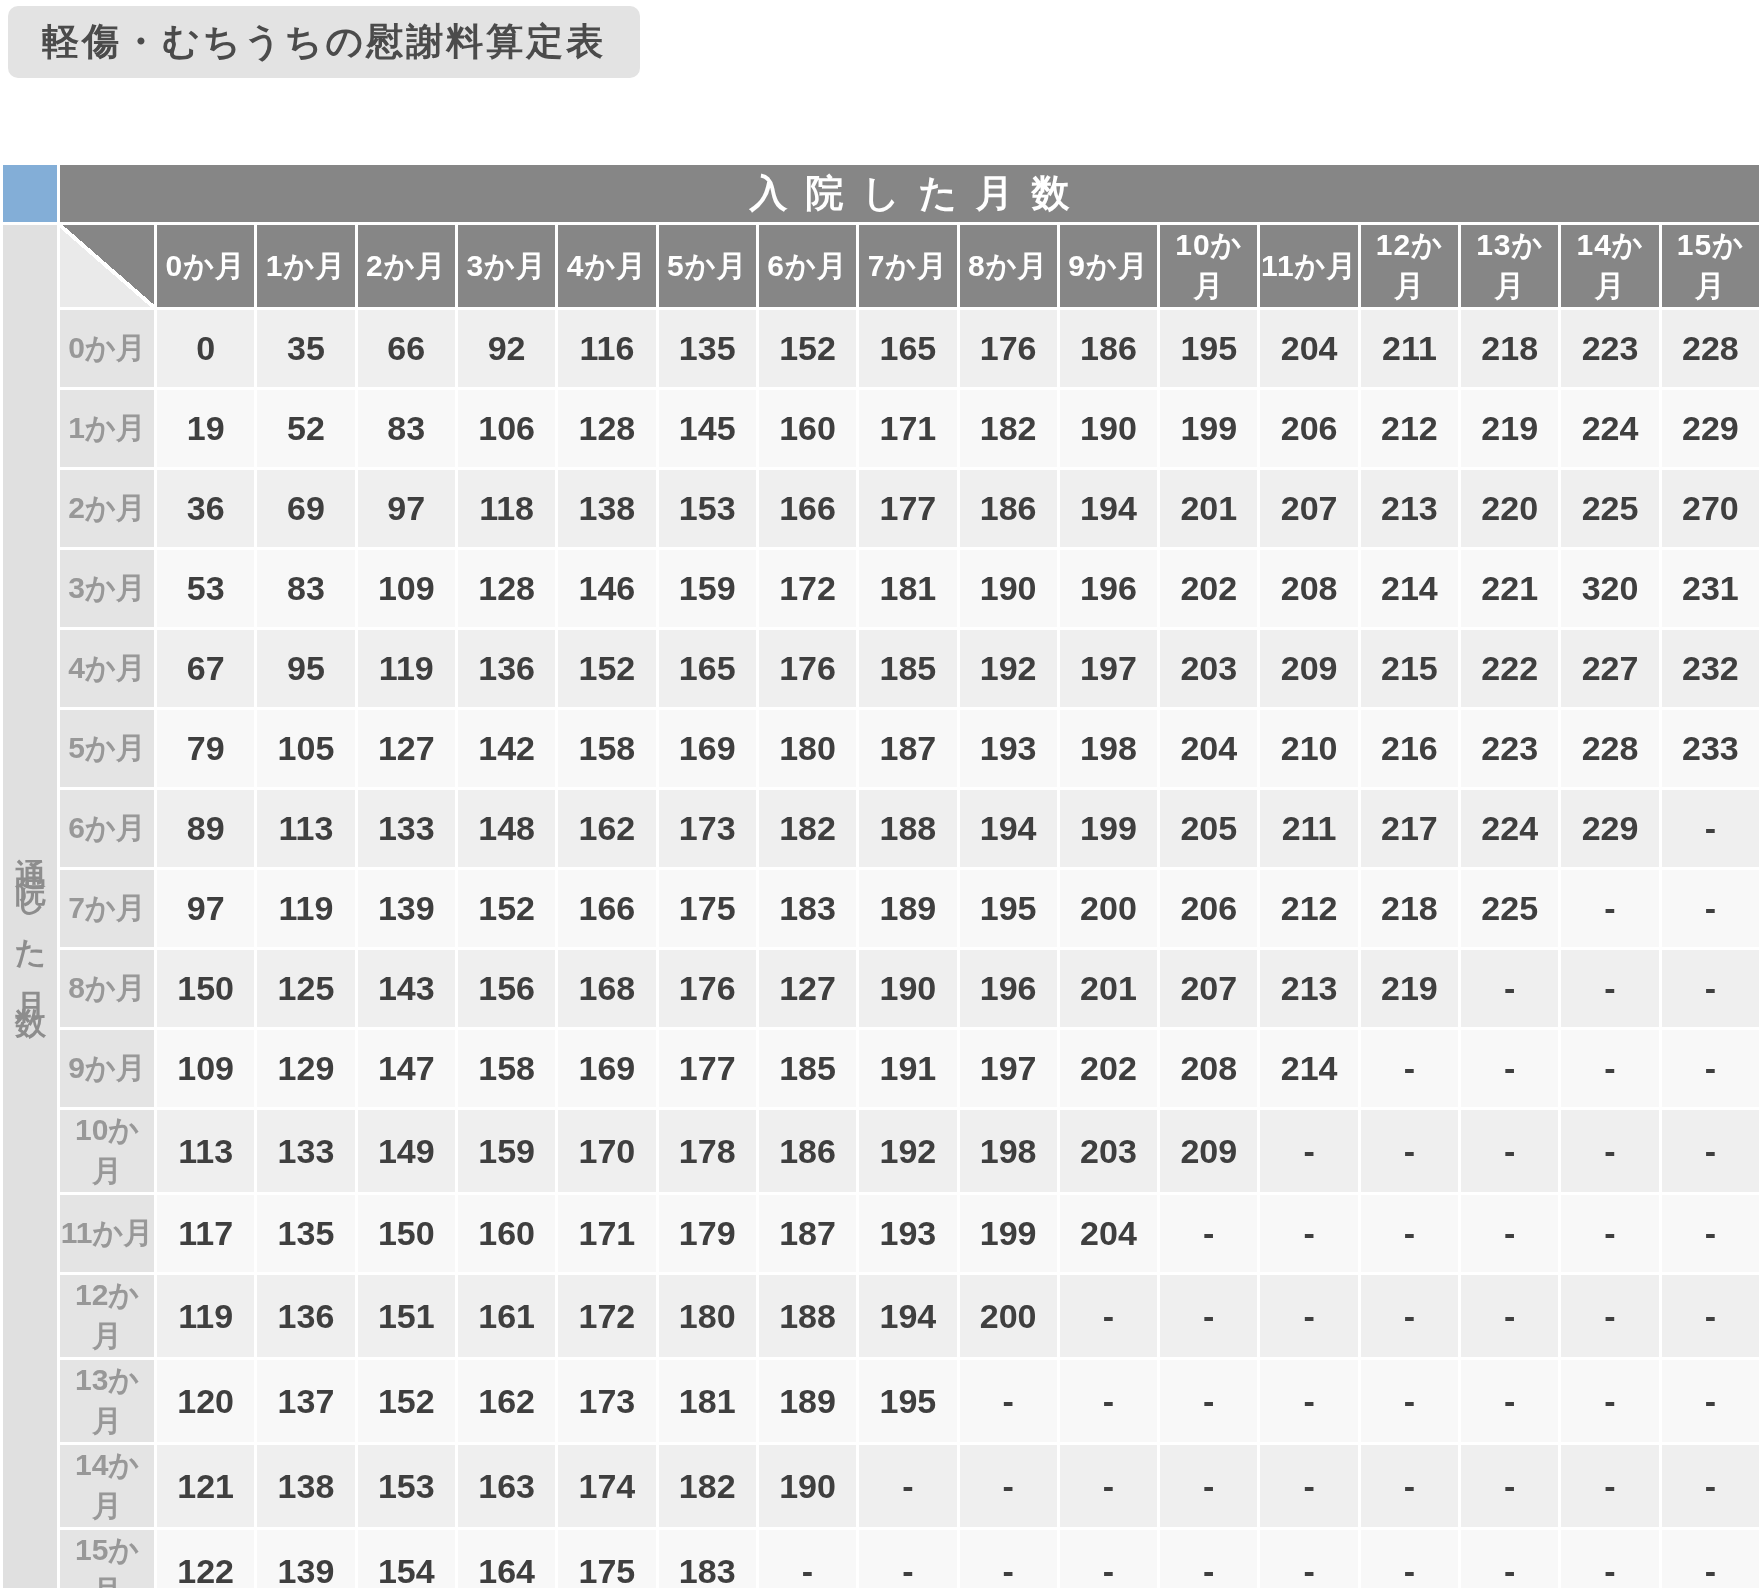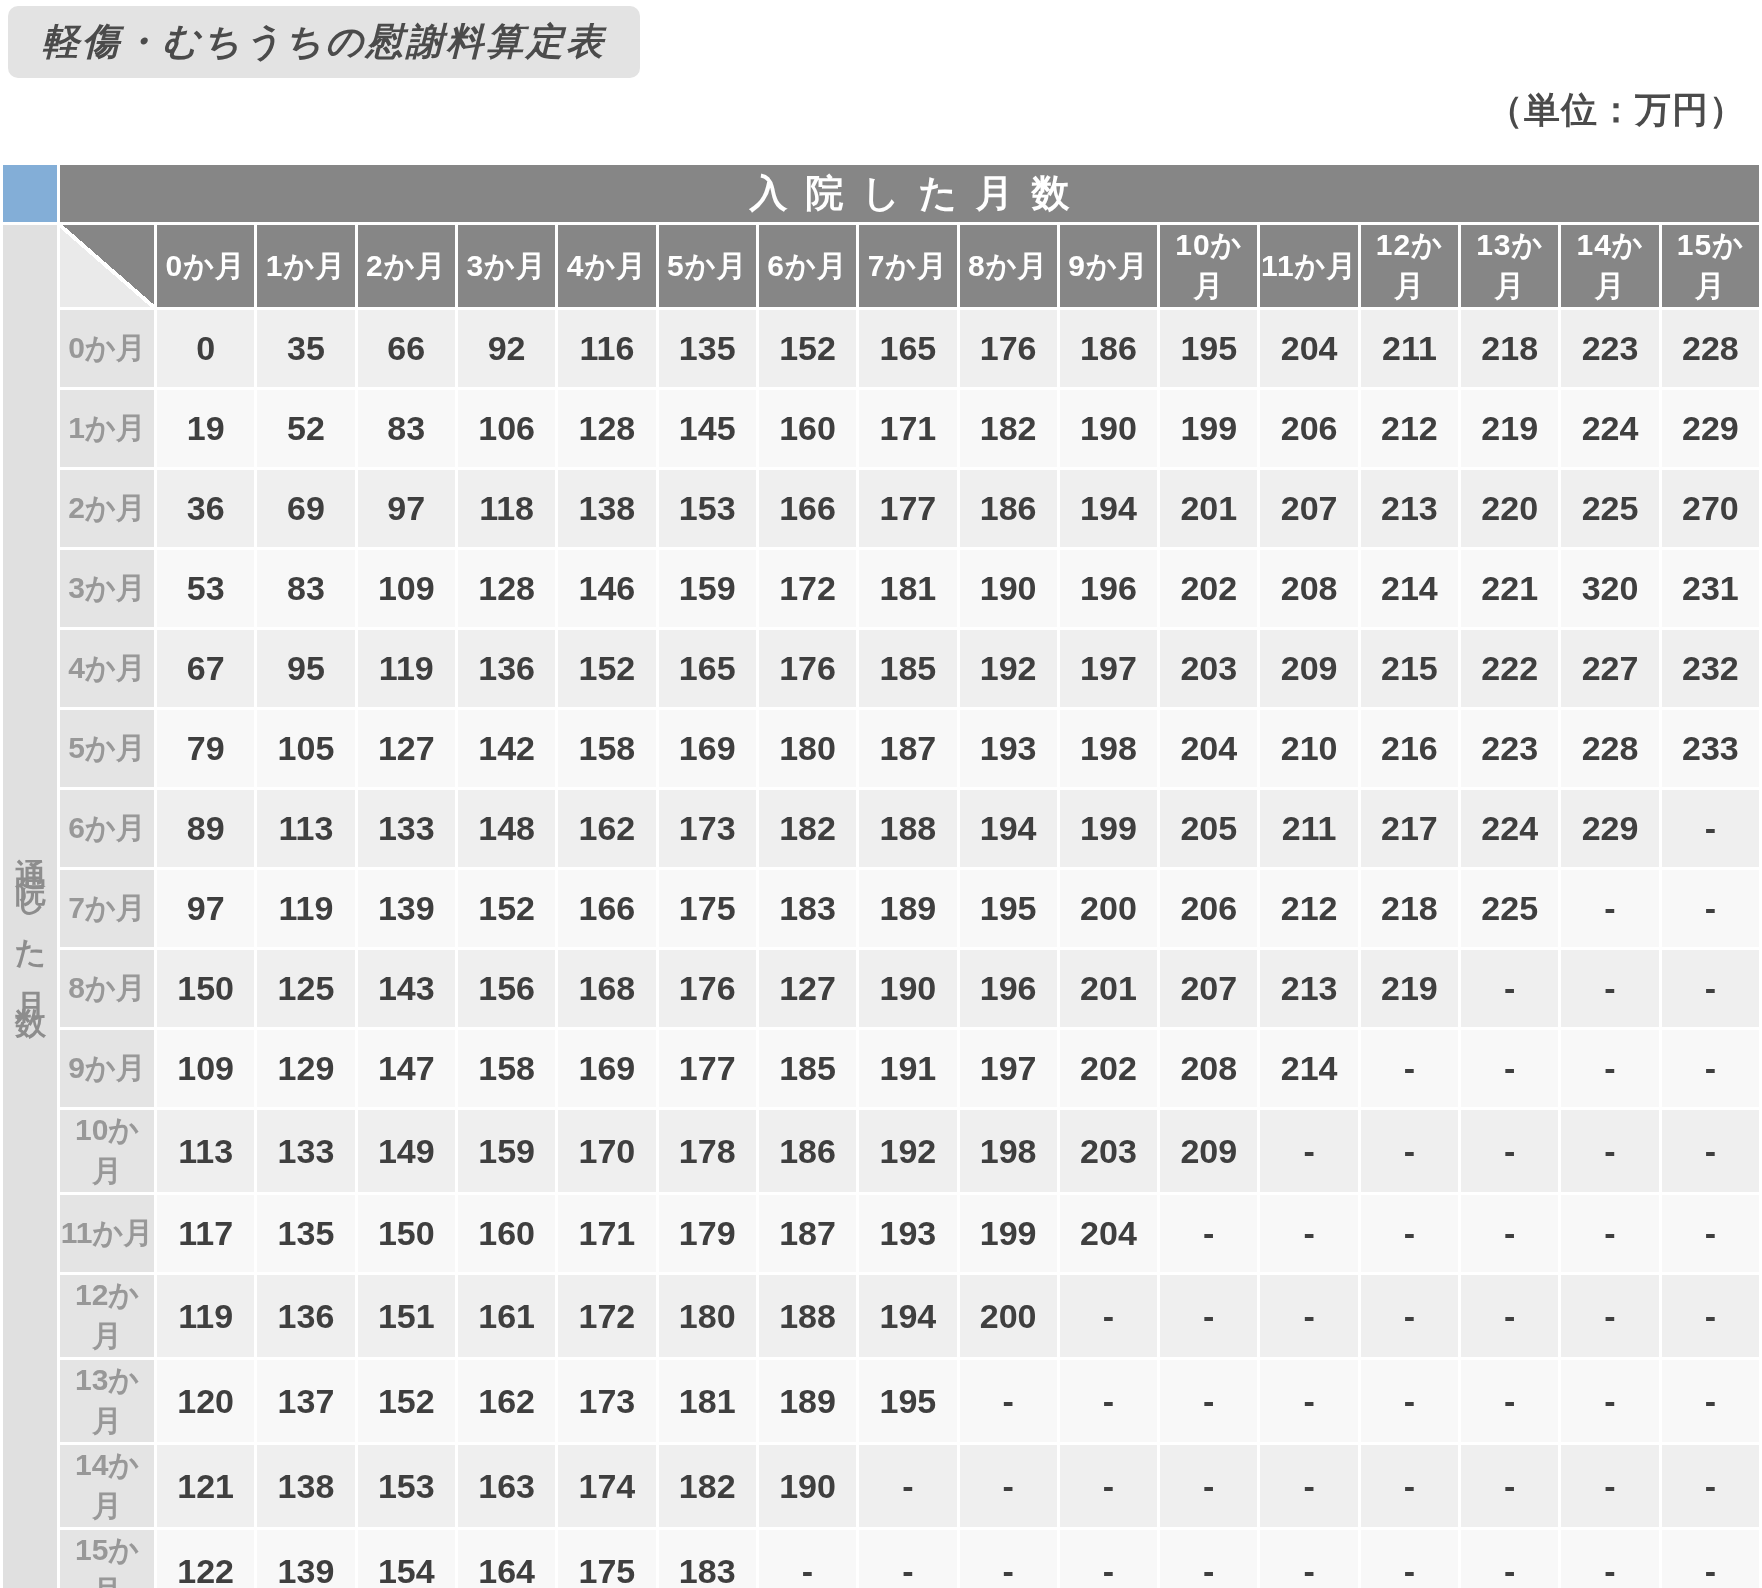--- a/index.html
+++ b/index.html
@@ -4,21 +4,21 @@
 <style>
   html,body{margin:0;padding:0;background:#ffffff;}
   #screen{
     position:relative;width:1762px;height:1588px;background:#ffffff;overflow:hidden;
     font-family:"Liberation Sans","DejaVu Sans",sans-serif;
   }
   .title-badge{
     position:absolute;top:6px;left:8px;
     background:#e3e3e3;border-radius:10px;
     padding:11px 34px;
-    font-size:37px;font-weight:bold;color:#4b4b4b;letter-spacing:3px;font-style:italic;
+    font-size:37px;font-weight:bold;color:#4b4b4b;letter-spacing:3px;
   }
   .unit-label{
     position:absolute;top:86px;right:16px;
     font-size:36px;font-weight:bold;color:#4b4b4b;letter-spacing:1px;
   }
   table.comp-table{
     position:absolute;left:0;top:162px;width:1762px;
     table-layout:fixed;border-collapse:separate;border-spacing:3px;
   }
   table.comp-table td,table.comp-table th{
@@ -51,21 +51,20 @@
   }
   tr.data-row td.val{color:#3f3f3f;font-size:34px;font-weight:600;}
   tr.data-row.even td.val{background:#efefef;}
   tr.data-row.odd  td.val{background:#f8f8f8;}
 </style>
 </head>
 <body>
 
 <div id="screen">
   <div class="title-badge">軽傷・むちうちの慰謝料算定表</div>
-  <div class="unit-label">（単位：万円）</div>
   <table class="comp-table">
       <colgroup>
         <col style="width:54px">
         <col style="width:94px">
         <col>
         <col>
         <col>
         <col>
         <col>
         <col>

